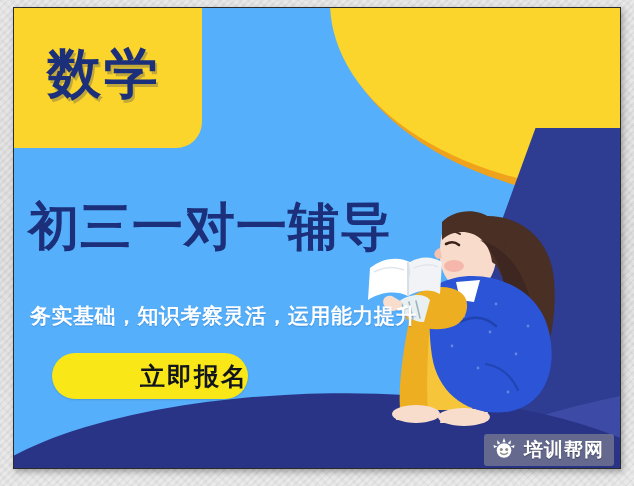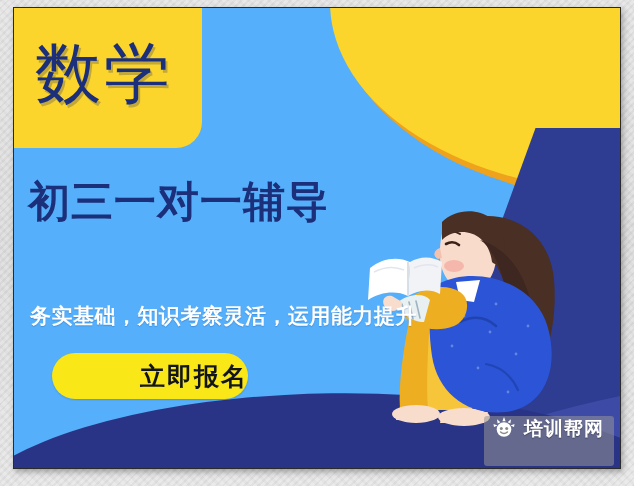--- a/index.html
+++ b/index.html
@@ -65,22 +65,22 @@
     border-bottom-right-radius: 26px;
     display: flex;
     align-items: center;
     justify-content: center;
     padding-left: 54px;
     box-sizing: border-box;
   }
   #badge-text {
     color: #1B2F7A;
     font-family: "DejaVu Sans", "Liberation Sans", sans-serif;
-    font-size: 66px;
-    font-weight: 400;
+    font-size: 54px;
+    font-weight: 700;
     letter-spacing: 3px;
     line-height: 1;
     text-shadow: 2px 3px 0 rgba(20,35,90,0.25);
     white-space: nowrap;
   }
 
   
   #right-navy {
     right: -40px; top: 120px;
     width: 190px; height: 360px;
@@ -106,25 +106,25 @@
   #bottom-navy-light {
     left: 180px; bottom: -238px;
     width: 560px; height: 300px;
     background: #3D4BA6;
     border-top-left-radius: 100% 90%;
     transform: rotate(-6deg);
   }
 
   
   #headline {
-    left: 14px; top: 172px;
+    left: 14px; top: 192px;
     width: 600px;
     color: #1B2F7A;
     font-family: "DejaVu Sans", "Liberation Sans", sans-serif;
-    font-size: 42px;
+    font-size: 51px;
     font-weight: 700;
     letter-spacing: 1px;
     line-height: 1.05;
     white-space: nowrap;
   }
 
   
   #subtitle {
     left: 16px; top: 294px;
     color: #FFFFFF;
@@ -158,22 +158,23 @@
   }
 
   
   #illus { right: 22px; bottom: 22px; width: 230px; height: 250px; }
   #illus svg { display: block; }
 
   
   #watermark {
     right: 6px; bottom: 2px;
     height: 32px;
-    padding: 0 10px 18px 8px;
+    padding: 0 10px 0 8px;
     display: flex;
+    align-items: center;
     gap: 8px;
     background: rgba(150,150,150,0.55);
     border-radius: 3px;
   }
   #wm-text {
     color: #ffffff;
     font-family: "DejaVu Sans", "Liberation Sans", sans-serif;
     font-size: 19px;
     font-weight: 700;
     letter-spacing: 1px;

